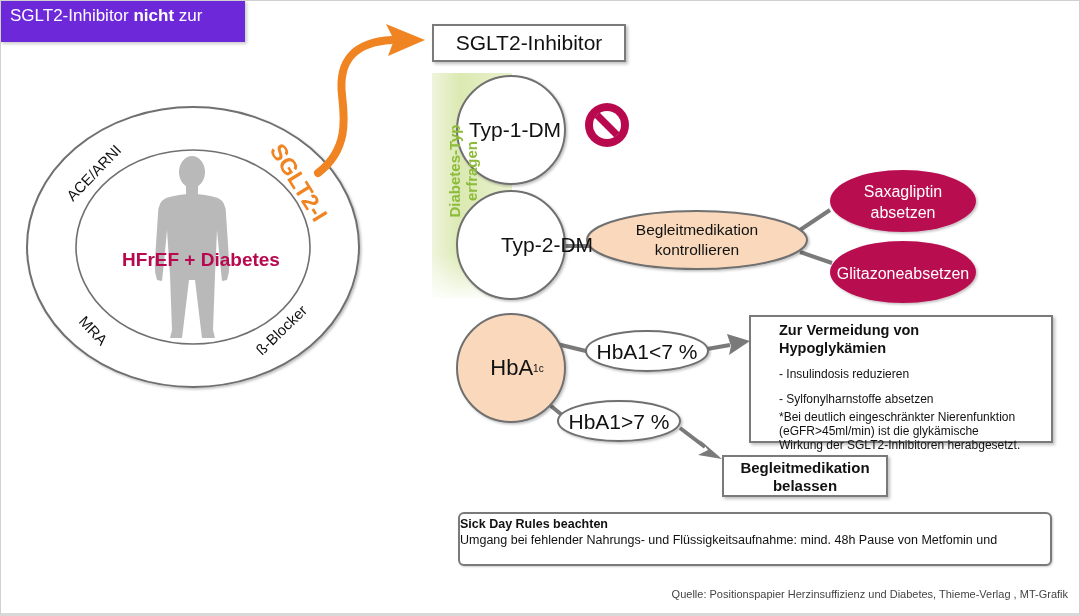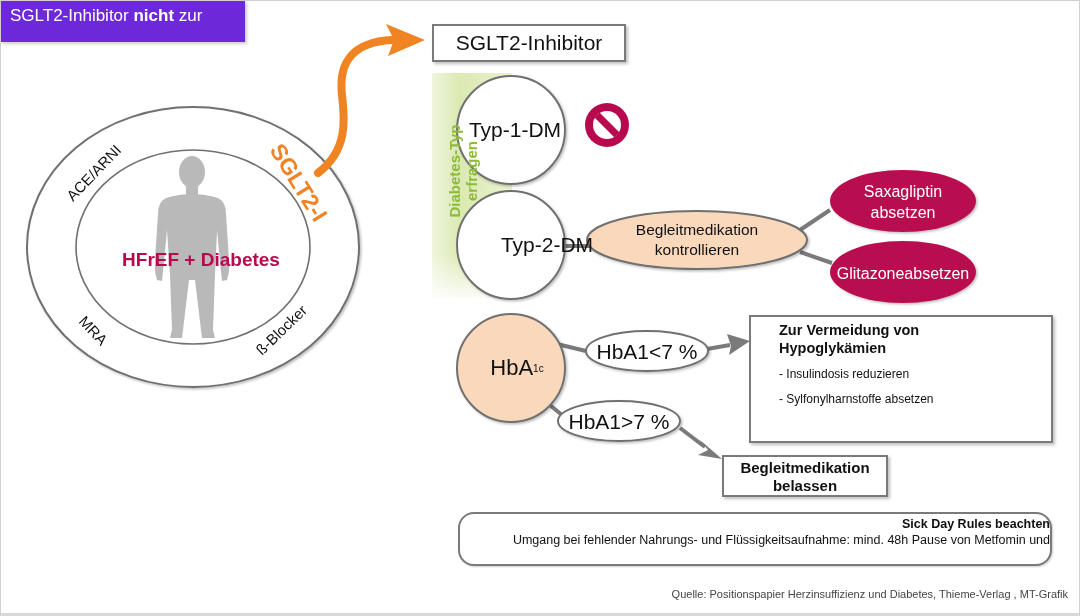--- a/index.html
+++ b/index.html
@@ -8,21 +8,21 @@
   svg.diagram { position:absolute; left:0; top:0; }
   .box { position:absolute; background:#fff; border:2px solid #7a7a7a; box-shadow:2px 2px 3px rgba(0,0,0,0.25); box-sizing:border-box; color:#111; }
   .title-box { left:432px; top:24px; width:194px; height:38px; font-size:21px; display:flex; align-items:center; justify-content:center; }
   .warn-box { left:645px; top:98px; width:245px; height:42px; background:#6d28d9; color:#fff; font-size:17px; line-height:22px; padding:5px 10px; box-sizing:border-box; box-shadow:2px 2px 3px rgba(0,0,0,0.2); }
   .warn-box b { font-weight:bold; }
   .hypo-box { left:749px; top:315px; width:304px; height:128px; padding:4px 28px; font-size:12px; line-height:15px; }
   .hypo-box .h { font-weight:bold; font-size:14.5px; line-height:18px; }
   .hypo-box .li { margin-top:10px; }
   .hypo-box .note { margin-top:3px; line-height:14px; }
   .keep-box { left:722px; top:455px; width:166px; height:42px; font-weight:bold; font-size:15px; line-height:18px; text-align:center; padding-top:2px; }
-  .sick-box { left:458px; top:512px; width:594px; height:54px; border-radius:16px; font-size:12.5px; line-height:16px; text-align:right; padding-top:2px; box-shadow:1px 1px 2px rgba(0,0,0,0.2); }
+  .sick-box { left:458px; top:512px; width:594px; height:54px; border-radius:6px; font-size:12.5px; line-height:16px; text-align:left; padding-top:2px; box-shadow:1px 1px 2px rgba(0,0,0,0.2); }
   .sick-box .h { font-weight:bold; }
   .source { position:absolute; right:12px; top:588px; font-size:11px; color:#444; }
   .node-text { position:absolute; display:flex; align-items:center; justify-content:center; text-align:center; color:#111; }
   .circ-label { font-size:21px; }
   .ell-label { font-size:15.5px; line-height:20px; }
   .mag-label { color:#fff; font-size:16px; line-height:21px; }
   .pill-label { font-size:21px; }
   .vert { position:absolute; left:405px; top:112px; width:110px; height:120px; transform-origin:center; }
   .vert-inner { position:absolute; left:-52px; top:42px; width:220px; transform:rotate(-90deg); text-align:center; color:#8dbb3a; font-weight:bold; font-size:15px; line-height:17px; }
 </style>
@@ -136,20 +136,21 @@
   <span>HbA</span>
     <sub style="font-size:10px;">1c</sub>
 </div>
 <div class="node-text pill-label" style="left:586px;top:340px;width:122px;height:24px;">HbA1&lt;7 %</div>
 <div class="node-text pill-label" style="left:558px;top:410px;width:122px;height:24px;">HbA1&gt;7 %</div>
 
 <div class="box hypo-box">
   <div class="h">Zur Vermeidung von Hypoglykämien</div>
   <div class="li">- Insulindosis reduzieren</div>
   <div class="li">- Sylfonylharnstoffe absetzen</div>
+  <div class="note">*Bei deutlich eingeschränkter Nierenfunktion (eGFR&gt;45ml/min) ist die glykämische Wirkung der SGLT2-Inhibitoren herabgesetzt.</div>
 </div>
 
 <div class="box keep-box">
   <div>Begleitmedikation</div>
   <div>belassen</div>
 </div>
 
 <div class="box sick-box">
   <div class="h">Sick Day Rules beachten</div>
   <div>Umgang bei fehlender Nahrungs- und Flüssigkeitsaufnahme: mind. 48h Pause von Metfomin und</div>

